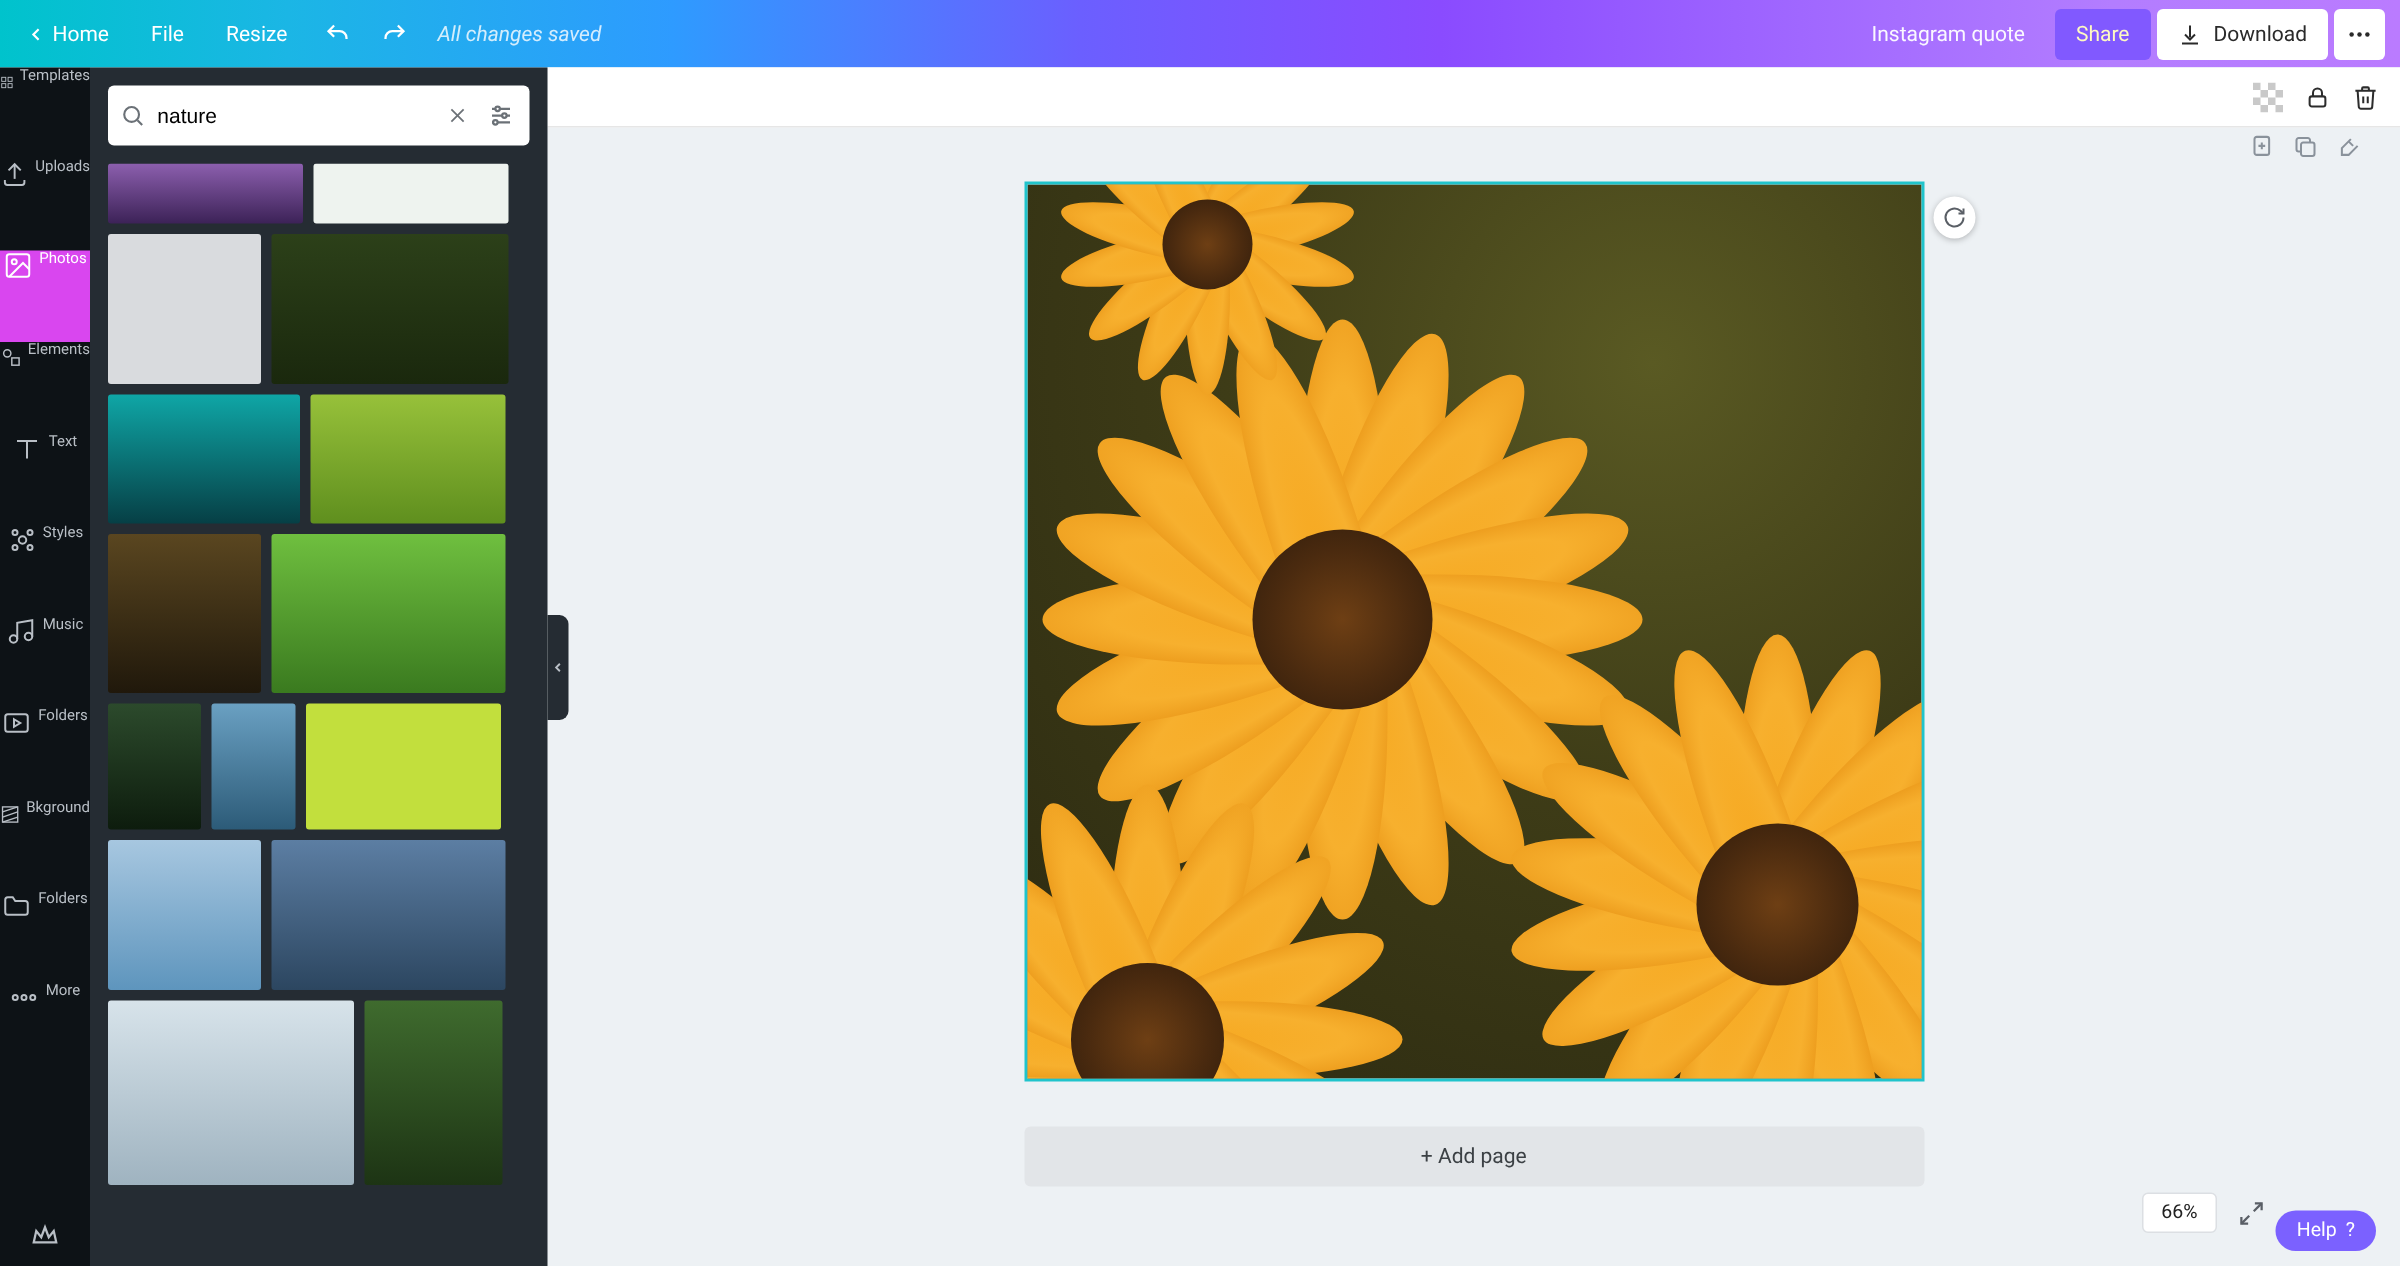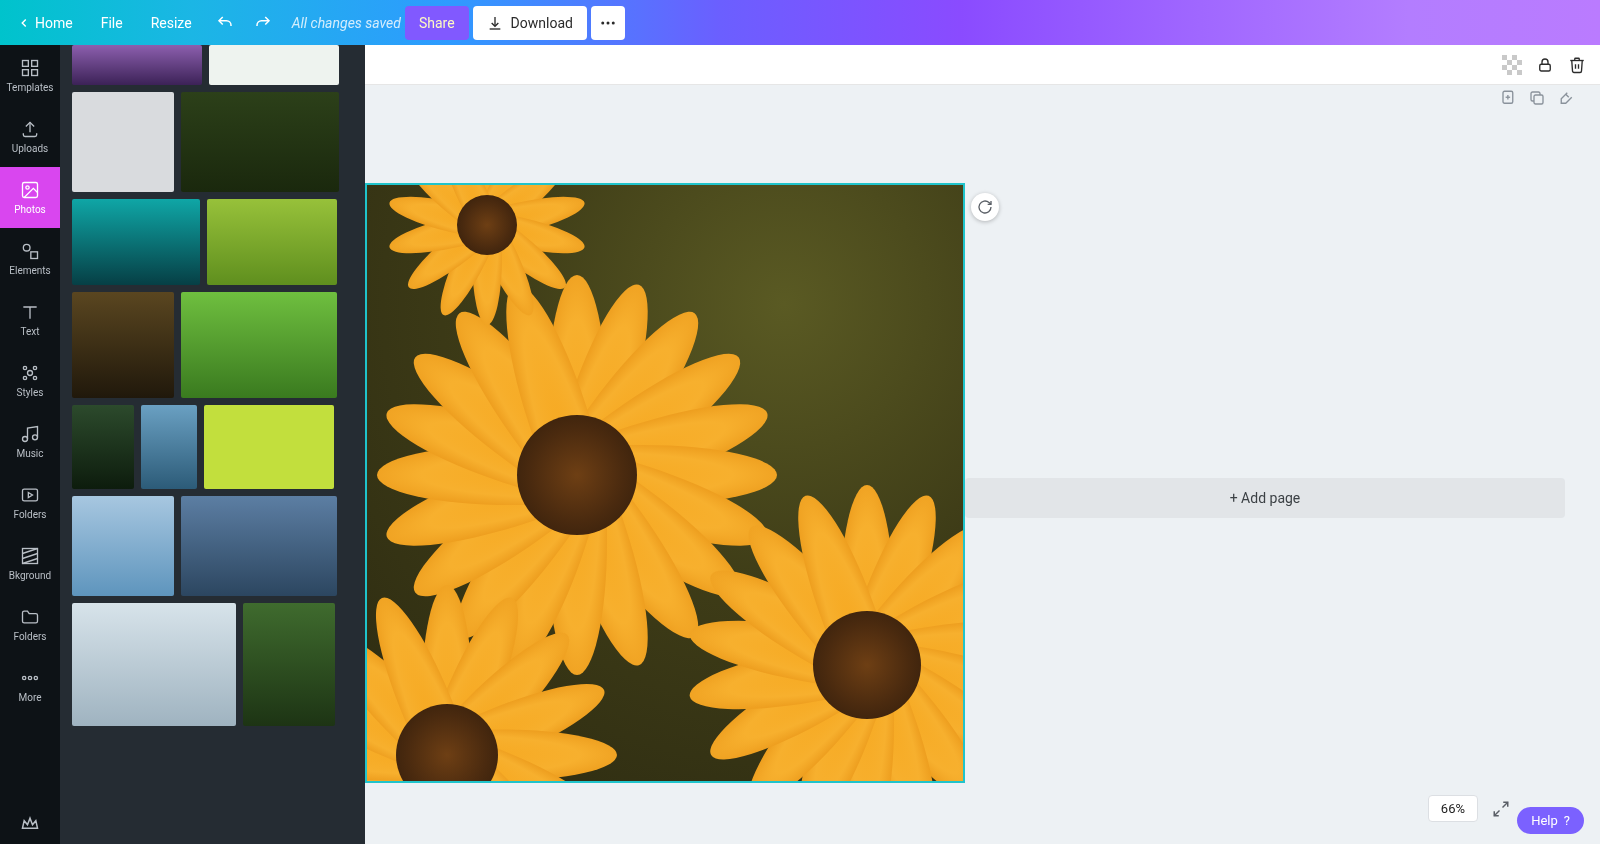--- a/index.html
+++ b/index.html
@@ -7,41 +7,41 @@
 .topbar{height:45px;display:flex;align-items:center;color:#fff;background:linear-gradient(90deg,#00c3cc 0%,#1bb6e5 12%,#2e9bff 28%,#6b5fff 45%,#8a4bff 60%,#a067ff 75%,#b37dff 88%,#ba7bff 100%);padding:0 10px 0 5px;gap:4px}
 .topbar .topbtn{padding:6px 12px;border-radius:4px;cursor:pointer;font-size:14px}
 .topbar .title{flex:1;text-align:right;padding-right:16px;font-size:14px;opacity:.95}
 .savestatus{font-style:italic;opacity:.8;margin-left:8px;font-size:14px}
 .iconbtn{width:34px;height:34px;display:flex;align-items:center;justify-content:center;border-radius:4px;cursor:pointer}
 .pill{background:#fff;color:#2a2a2a;border-radius:4px;height:34px;display:flex;align-items:center;padding:0 14px;font-size:14px;gap:8px;cursor:pointer}
 .pill.purple{background:#8159ff;color:#fef9c3}
 .pill.more{padding:0 8px}
 .app{display:flex;height:calc(100% - 45px)}
 .rail{width:60px;background:#0d1216;display:flex;flex-direction:column;align-items:stretch;color:#b9bfc6;font-size:10px}
-.rail .rbtn{display:flex;flex-direction:column;align-items:center;justify-content:center;height:61px;cursor:pointer;gap:4px}
+.rail .rbtn{display:flex;flex-direction:row;justify-content:center;height:61px;cursor:pointer;gap:4px}
 .rail .rbtn.active{background:#d946ef;color:#fff}
 .rail .rfill{flex:1}
 .rail .crown{height:40px;display:flex;align-items:center;justify-content:center}
 .panel{width:305px;background:#252c33;display:flex;flex-direction:column;position:relative}
 .searchwrap{padding:12px}
 .search{background:#fff;border-radius:4px;height:40px;display:flex;align-items:center;padding:0 8px;gap:6px}
 .search input{border:none;outline:none;flex:1;font-size:14px;background:transparent}
 .clearer,.sliders{width:24px;height:24px;display:flex;align-items:center;justify-content:center;border-radius:4px;cursor:pointer}
 .gallery{flex:1;overflow:hidden;padding:0 12px 12px 12px}
 .grid{display:flex;flex-direction:column;gap:7px}
 .row{display:flex;gap:7px}
 .ph{border-radius:2px;background:#3a434c;position:relative;min-height:40px}
 .collapse-tab{position:absolute;right:-14px;top:50%;transform:translateY(-50%);width:14px;height:70px;background:#252c33;border-radius:0 6px 6px 0;display:flex;align-items:center;justify-content:center;cursor:pointer}
 .canvaswrap{flex:1;display:flex;flex-direction:column;background:#edf1f4;min-width:0}
 .ctoolbar{height:40px;background:#fff;border-bottom:1px solid #e6e6e6;display:flex;align-items:center;padding:0 14px;gap:22px;font-size:14px;color:#2c2c2c}
 .ctoolbar .left{display:flex;align-items:center;gap:22px}
 .ctoolbar .spacer{flex:1}
 .ctoolbar .right{display:flex;align-items:center;gap:14px}
 .color-sq{width:24px;height:24px;border-radius:4px;background:linear-gradient(135deg,#ff5ea3,#ffa24c 35%,#37e1a3 65%,#4f8bff)}
-.stage{flex:1;position:relative;display:flex;align-items:center;overflow:auto;padding-top:36px}
+.stage{flex:1;position:relative;display:flex;flex-direction:column;align-items:center;overflow:auto;padding-top:36px}
 .page-actions{position:absolute;top:4px;right:26px;display:flex;gap:10px;color:#8a929b}
 .artboard{width:600px;height:600px;background:#3b3719;border:2px solid #20c4cb;position:relative;overflow:hidden}
 .reload{position:absolute;top:10px;right:-34px;width:28px;height:28px;border-radius:50%;background:#fff;box-shadow:0 1px 4px rgba(0,0,0,.25);display:flex;align-items:center;justify-content:center}
 .addpage{width:600px;margin-top:30px;background:#e2e5e8;text-align:center;padding:12px;border-radius:4px;color:#3c4145;font-size:14px;cursor:pointer}
 .zoombar{position:absolute;right:90px;bottom:22px;display:flex;align-items:center;gap:14px;background:transparent}
 .zoombox{background:#fff;border:1px solid #dcdfe3;border-radius:4px;padding:5px 12px;font-size:13px}
 .help{position:absolute;right:16px;bottom:10px;background:#7b61ff;color:#fff;border-radius:16px;padding:6px 14px;font-size:13px;display:flex;align-items:flex-start;gap:6px;cursor:pointer}
 .petal{position:absolute;width:60px;height:200px;background:radial-gradient(ellipse at 50% 100%,#f6a71e 0%,#f7b02e 55%,#e48c0f 100%);border-radius:60% 60% 50% 50%/80% 80% 30% 30%;transform-origin:50% 100%}
 .disk{position:absolute;border-radius:50%;background:radial-gradient(circle,#6e3f14 0%,#4a2a0f 55%,#2f1c0b 100%)}
 svg{display:block}
@@ -64,20 +64,21 @@
         <path d="M4 9h10a6 6 0 016 6v1"></path>
       </svg>
   </div>
   <div class="iconbtn">
     <svg width="18" height="18" viewBox="0 0 24 24" fill="none" stroke="#fff" stroke-width="2">
         <path d="M15 14l5-5-5-5"></path>
         <path d="M20 9H10a6 6 0 00-6 6v1"></path>
       </svg>
   </div>
   <div class="savestatus">All changes saved</div>
+  <div class="title">Instagram quote</div>
   <div class="pill purple">Share</div>
   <div class="pill">
     <svg width="16" height="16" viewBox="0 0 24 24" fill="none" stroke="#2a2a2a" stroke-width="2">
         <path d="M12 3v12"></path>
         <polyline points="7 12 12 17 17 12"></polyline>
         <path d="M4 21h16"></path>
       </svg>
     <span>Download</span>
   </div>
   <div class="pill more">
@@ -180,20 +181,45 @@
       </div>
       <div class="rfill"></div>
     <div class="crown">
       <svg width="20" height="20" viewBox="0 0 24 24" fill="none" stroke="#b9bfc6" stroke-width="1.8">
           <path d="M3 17l2-9 4 5 3-8 3 8 4-5 2 9z"></path>
         </svg>
     </div>
   </div>
 
   <div class="panel">
+    <div class="searchwrap">
+      <div class="search">
+        <svg width="18" height="18" viewBox="0 0 24 24" fill="none" stroke="#6b7177" stroke-width="2">
+            <circle cx="11" cy="11" r="7"></circle>
+            <line x1="21" y1="21" x2="16.5" y2="16.5"></line>
+          </svg>
+        <input value="nature" placeholder="Search photos" style="">
+        <div class="clearer">
+          <svg width="14" height="14" viewBox="0 0 24 24" stroke="#6b7177" stroke-width="2">
+              <line x1="5" y1="5" x2="19" y2="19"></line>
+              <line x1="19" y1="5" x2="5" y2="19"></line>
+            </svg>
+        </div>
+        <div class="sliders">
+          <svg width="18" height="18" viewBox="0 0 24 24" fill="none" stroke="#6b7177" stroke-width="2">
+              <line x1="4" y1="6" x2="20" y2="6"></line>
+              <line x1="4" y1="12" x2="20" y2="12"></line>
+              <line x1="4" y1="18" x2="20" y2="18"></line>
+              <circle cx="9" cy="6" r="2" fill="#fff"></circle>
+              <circle cx="15" cy="12" r="2" fill="#fff"></circle>
+              <circle cx="7" cy="18" r="2" fill="#fff"></circle>
+            </svg>
+        </div>
+      </div>
+    </div>
     <div class="gallery">
       <div class="grid" id="grid">
           <div class="row">
             <div class="ph" style="width: 130px; height: 40px; background: linear-gradient(rgb(140, 95, 174), rgb(60, 34, 87));"></div>
             <div class="ph" style="width: 130px; height: 40px; background: rgb(238, 243, 239);"></div>
           </div>
           <div class="row">
             <div class="ph" style="width: 102px; height: 100px; background: rgb(217, 219, 222);"></div>
             <div class="ph" style="width: 158px; height: 100px; background: linear-gradient(rgb(44, 64, 25), rgb(26, 40, 13));"></div>
           </div>

